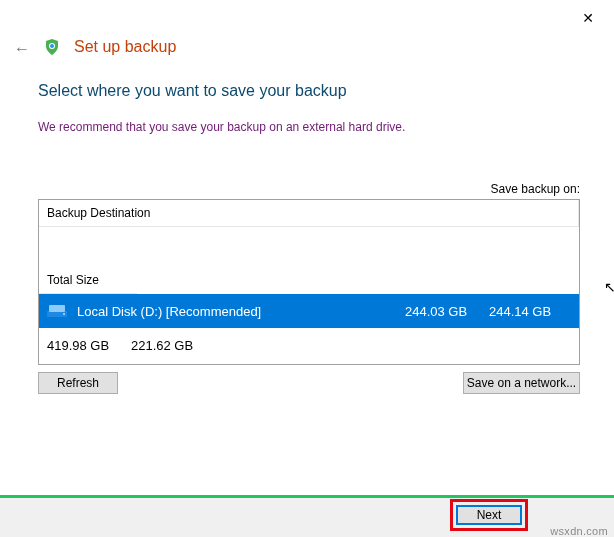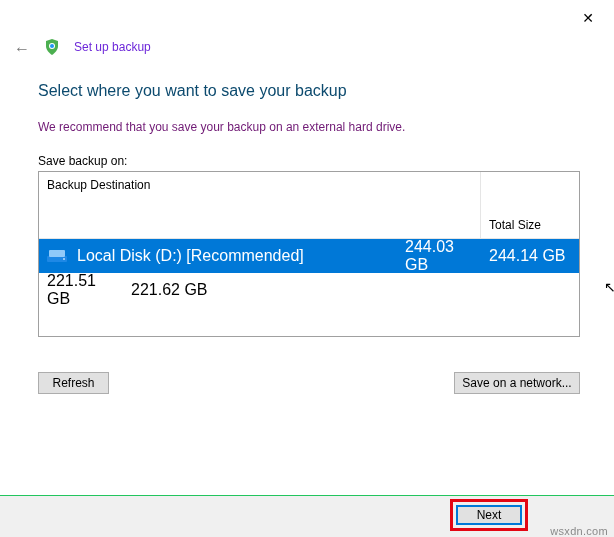--- a/index.html
+++ b/index.html
@@ -2,42 +2,42 @@
 <html><head>
   <meta charset="utf-8">
   <style>
     * { box-sizing: border-box; margin: 0; padding: 0; }
     html, body { width: 614px; height: 537px; font-family: "Segoe UI", Arial, sans-serif; font-size: 12px; background: #fff; color: #000; overflow: hidden; }
     .window { width: 614px; height: 537px; position: relative; }
     .close-btn { position: absolute; right: 12px; top: 6px; font-size: 14px; font-weight: normal; cursor: pointer; padding: 4px 8px; }
     .header-row { position: absolute; left: 14px; top: 38px; display: flex; align-items: center; gap: 14px; }
     .back-arrow { font-size: 16px; color: #777; cursor: pointer; }
     .shield-icon svg { width: 16px; height: 16px; display: block; }
-    .header-title { font-size: 12px; color: #6d28d9; }
+    .header-title { font-size: 16px; color: #c2410c; }
     .content { position: absolute; left: 38px; top: 82px; right: 34px; }
     .main-title { color: #0c4a6e; font-size: 16px; font-weight: 400; }
     .subtext { margin-top: 20px; font-size: 12px; color: #701a75; }
-    .label-save { margin-top: 20px; font-size: 12px; }
+    .label-save { margin-top: 48px; font-size: 12px; text-align: right; }
     .table-wrap { border: 1px solid #a0a0a0; margin-top: 3px; height: 166px; overflow: hidden; }
-    .thead { display: flex; font-size: 12px; }
+    .thead { display: flex; font-size: 12px; flex-direction: column; }
     .th { padding: 6px 8px; border-right: 1px solid #e5e5e5; border-bottom: 1px solid #e5e5e5; background: #fff; }
     .th.dest { flex: 1; }
     .th.free { width: 84px; }
     .th.total { width: 98px; border-right: none; margin-top: 40px; }
-    .row { display: flex; align-items: center; font-size: 16px; height: 34px; cursor: default; }
+    .row { display: flex; align-items: center; font-size: 13px; height: 34px; cursor: default; }
     .row .cell { padding: 0 8px; }
     .row .cell.dest { flex: 1; display: flex; align-items: center; gap: 10px; }
     .row .cell.free { width: 84px; }
     .row .cell.total { width: 98px; }
     .row.selected { background: #0078d7; color: #fff; }
     .drive-blue svg, .drive-gray svg { width: 20px; height: 16px; display:block; }
     .btn { background: #e1e1e1; border: 1px solid #adadad; font-size: 12px; padding: 3px 0; text-align: center; cursor: pointer; font-family: inherit; }
-    .refresh-btn { position: absolute; left: 38px; top: 372px; width: 71px; }
-    .network-btn { position: absolute; right: 34px; top: 372px; width: 126px; }
-    .footer { position: absolute; bottom: 0; left: 0; right: 0; height: 42px; background: #f0f0f0; border-top: 1px solid #22c55e; }
+    .refresh-btn { position: absolute; left: 38px; top: 372px; width: 80px; }
+    .network-btn { position: absolute; right: 34px; top: 372px; width: 117px; }
+    .footer { position: absolute; bottom: 0; left: 0; right: 0; height: 42px; background: #f0f0f0; border-top: 3px solid #22c55e; }
     .next-wrap { position: absolute; right: 86px; bottom: 6px; border: 3px solid #e30613; padding: 3px; }
     .next-btn { width: 66px; border: 2px solid #0078d7; background: #e1e1e1; text-align:center; font-size:12px; padding: 1px 0; cursor:pointer; }
     .cancel-btn { position: absolute; right: 10px; bottom: 11px; width: 68px; padding:3px 0; }
     .watermark { position: absolute; right: 6px; bottom: 0px; font-size: 11px; color: rgba(0,0,0,0.45); letter-spacing: .3px; }
     .cursor-arrow { position: absolute; left: 604px; top: 279px; font-size: 14px; color:#000; pointer-events:none; }
   </style>
 </head>
 <body>
 
 <div class="window">
@@ -75,21 +75,21 @@
                 <circle cx="17" cy="11" r="1" fill="#bbdefb"></circle>
               </svg>
           </span>
           <span>Local Disk (D:) [Recommended]</span>
         </div>
         <div class="cell free">244.03 GB</div>
         <div class="cell total">244.14 GB</div>
       </div>
 
       <div class="row">
-        <div class="cell free">221.51 GB</div>
+        <div class="cell free">419.98 GB</div>
         <div class="cell total">221.62 GB</div>
       </div>
     </div>
   </div>
 
   <button class="btn refresh-btn">Refresh</button>
   <button class="btn network-btn">Save on a network...</button>
 
   <div class="footer">
     <div class="next-wrap">

